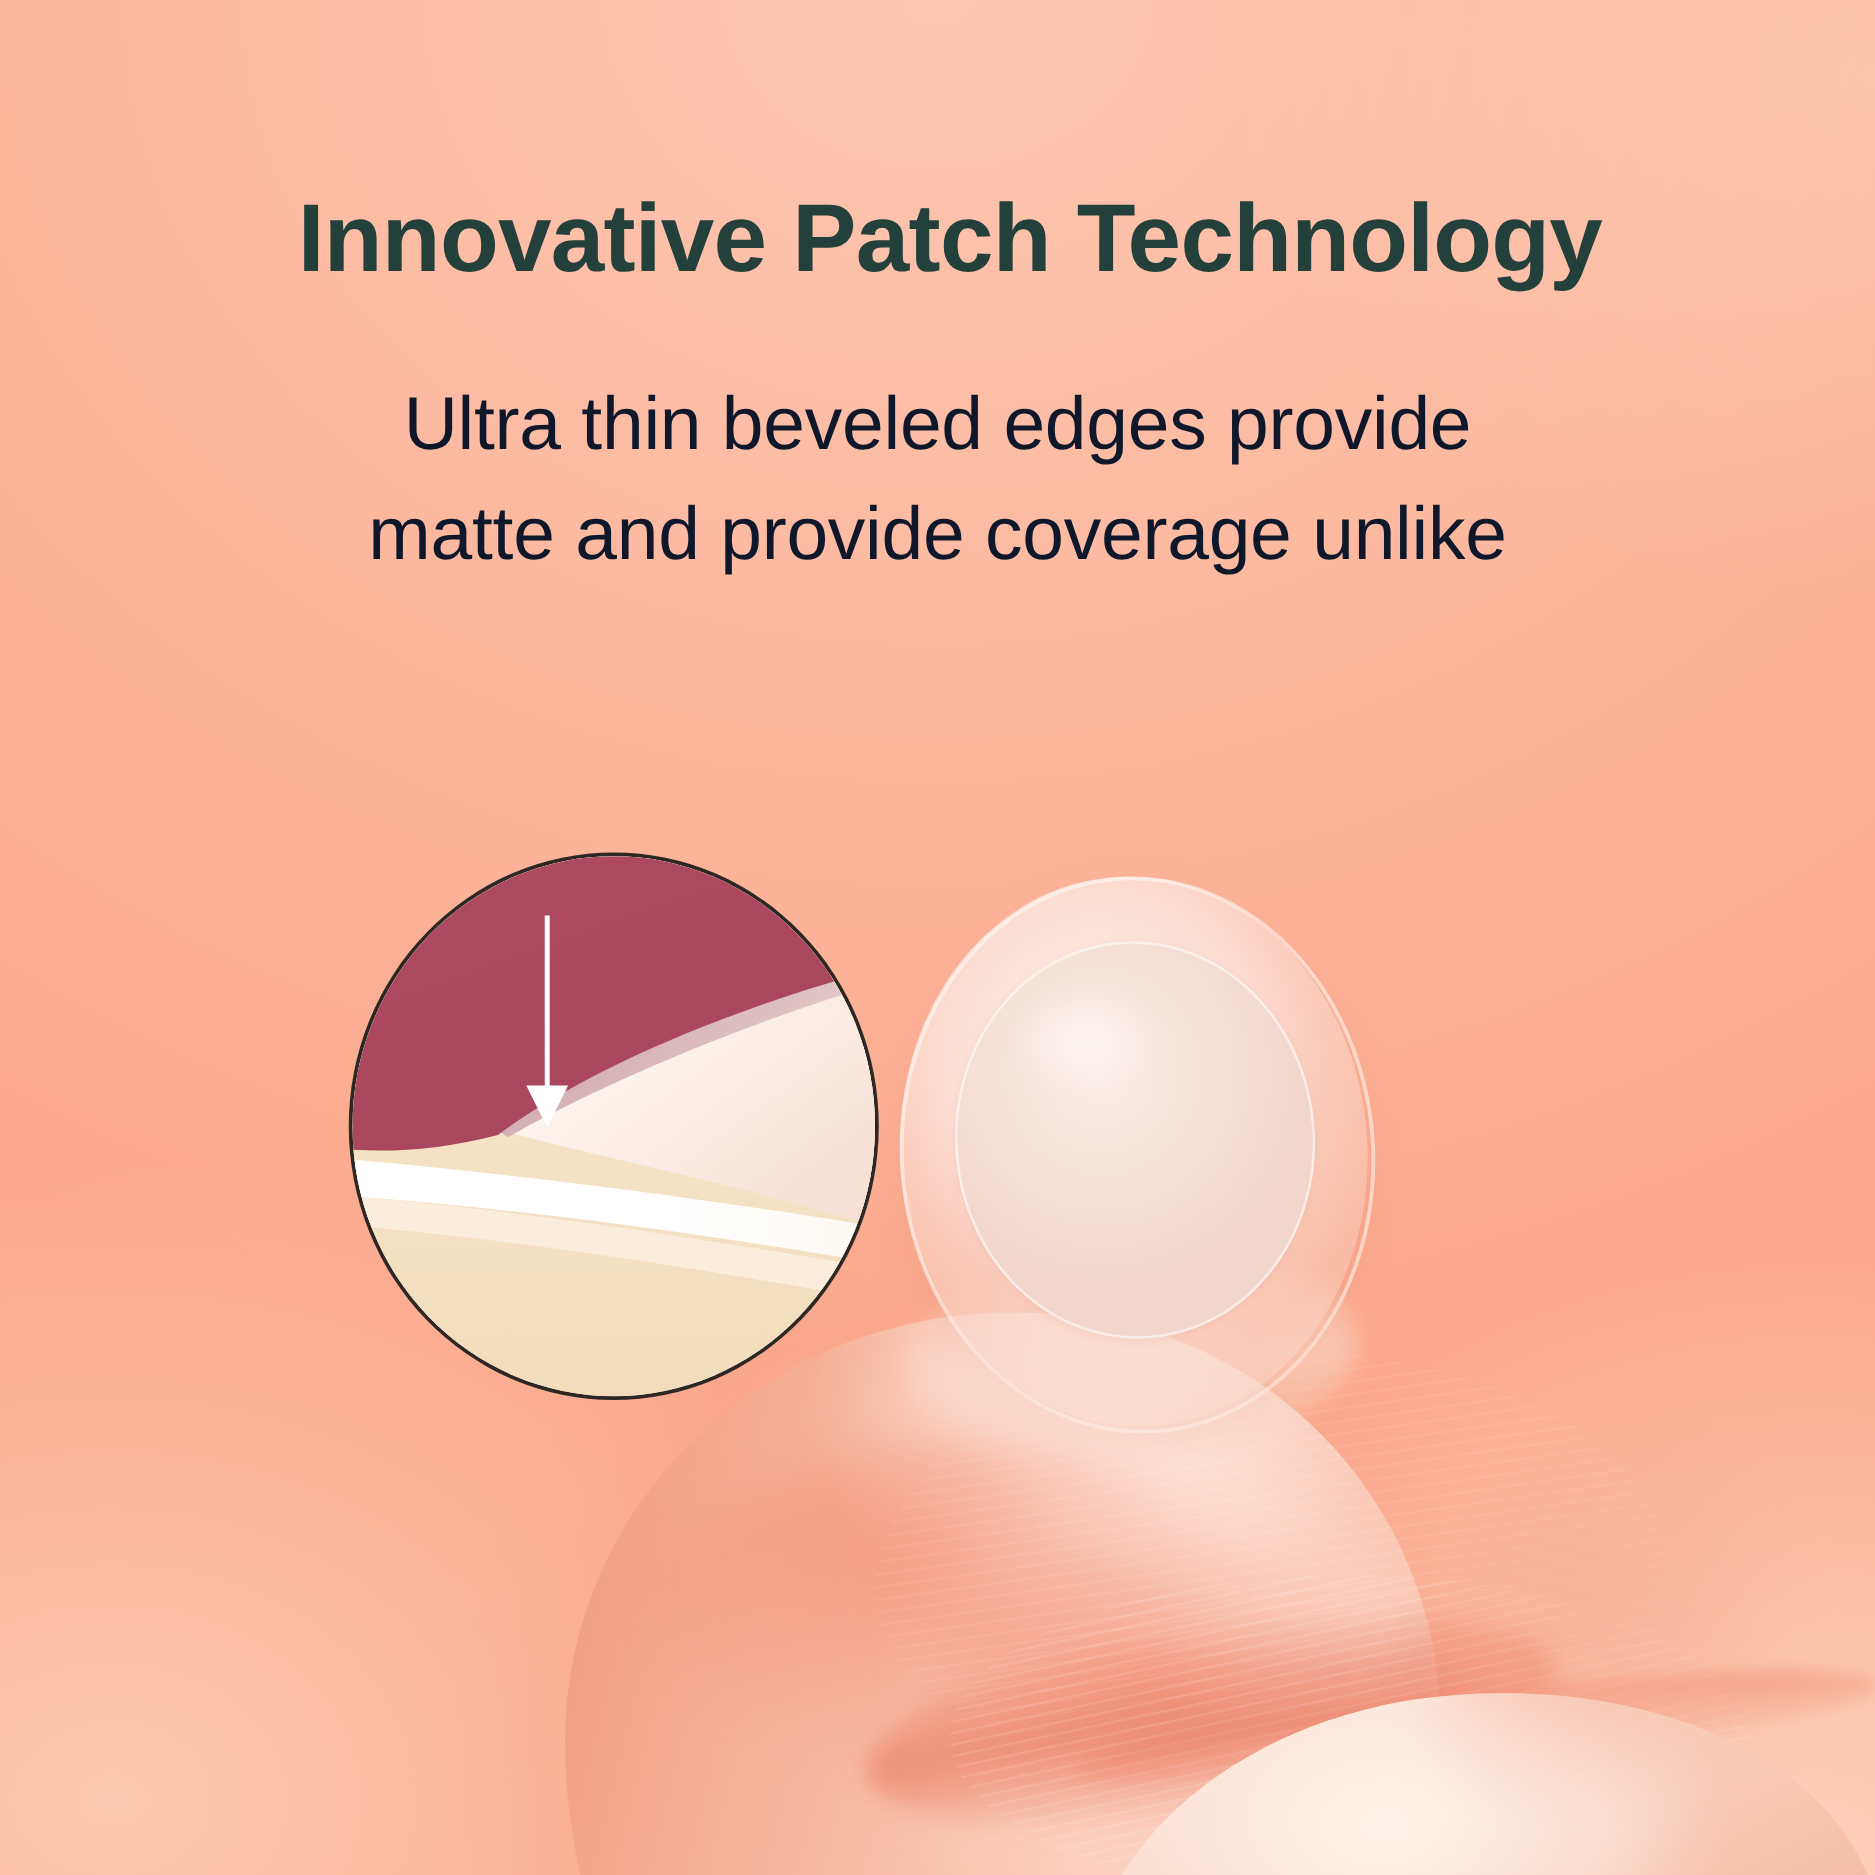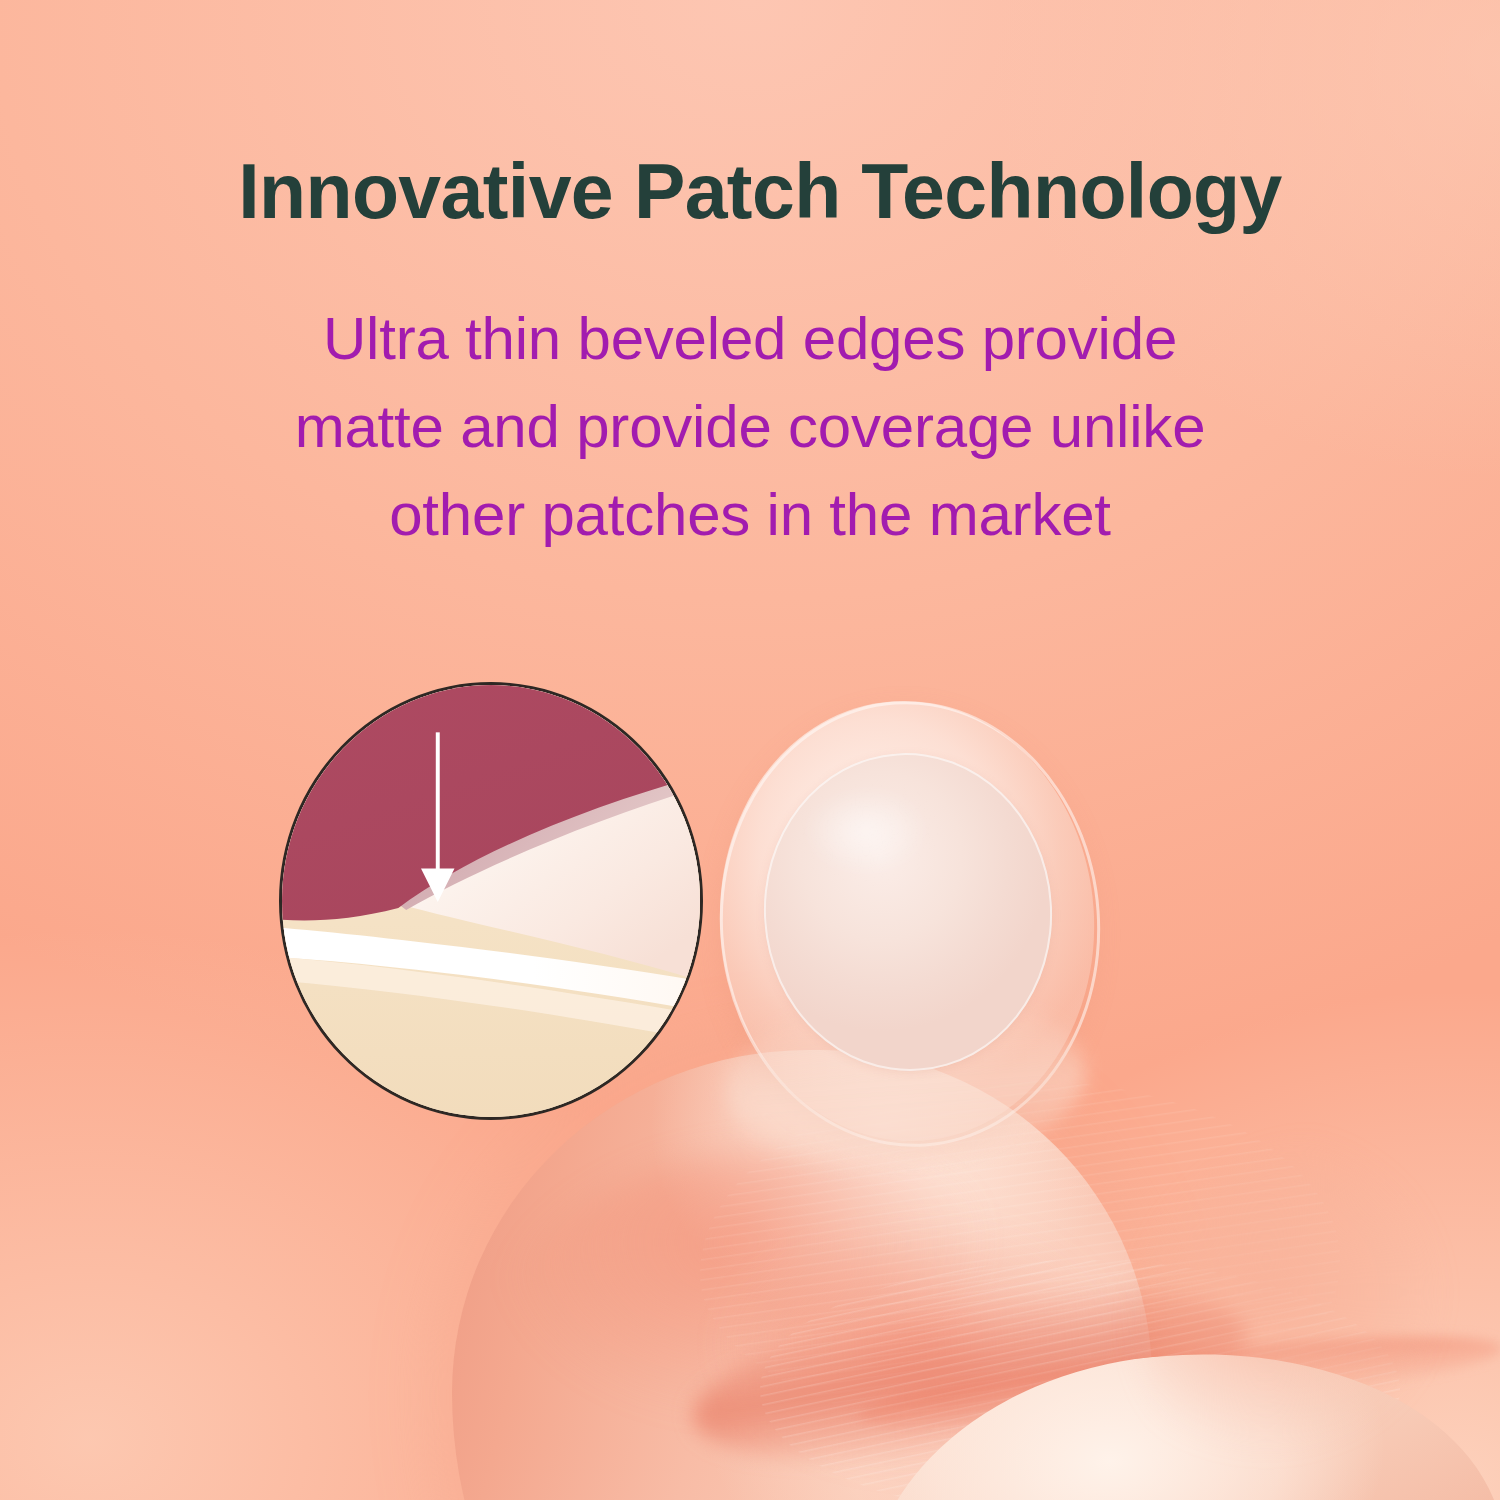--- a/index.html
+++ b/index.html
@@ -42,21 +42,21 @@
     letter-spacing:-0.6px;
     color:#24403A;
     white-space:nowrap;
     padding-left:20px;
   }
   .subhead{
     position:absolute;left:250px;width:1000px;top:295px;
     font-size:60px;line-height:88px;
     font-weight:normal;
     letter-spacing:-0.2px;
-    color:#a21caf;
+    color:#0f172a;
   }
 
   
   .photo-layer{position:absolute;inset:0;}
 
   .finger-main{
     position:absolute;
     left:452px;top:1050px;
     width:700px;height:760px;
     border-radius:52% 48% 46% 54% / 46% 44% 58% 56%;
@@ -195,21 +195,20 @@
   <div class="bg-base nohit"></div>
   <div class="bg-wash-bl nohit"></div>
   <div class="bg-wash-br nohit"></div>
   <div class="bg-wash-tr nohit"></div>
 
   <div class="text-block nohit">
     <div class="headline">Innovative Patch Technology</div>
     <div class="subhead">
       <div>Ultra thin beveled edges provide</div>
       <div>matte and provide coverage unlike</div>
-      <div>other patches in the market</div>
     </div>
   </div>
 
   <div class="photo-layer nohit">
 
     <div class="finger-main"></div>
     <div class="finger-flush nohit"></div>
     <div class="finger-tip-warm nohit"></div>
     <div class="skin-lines nohit"></div>
     <div class="crease nohit"></div>

